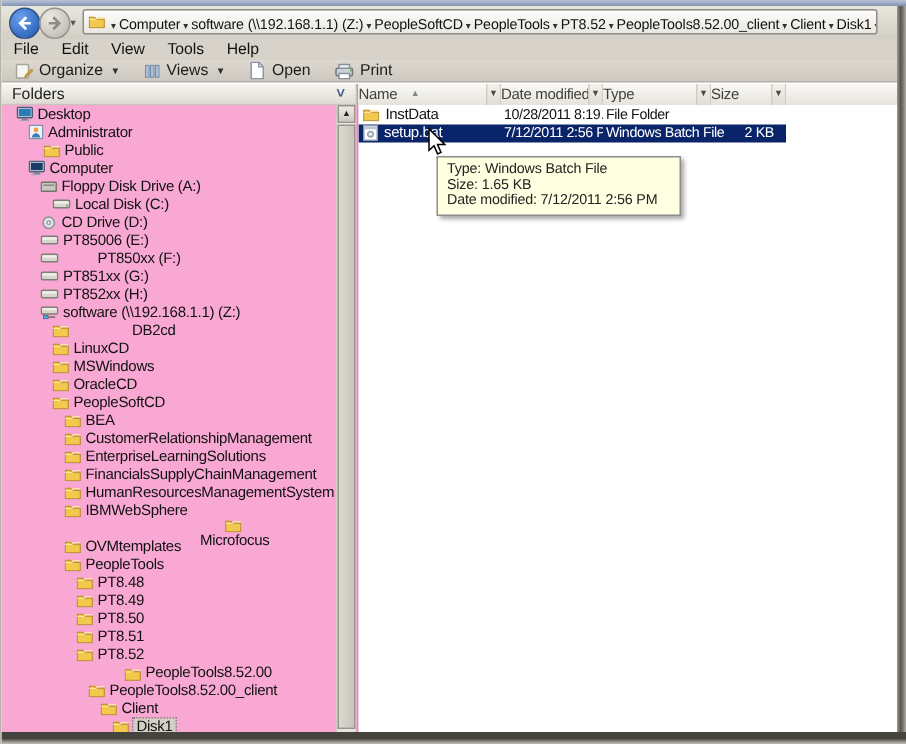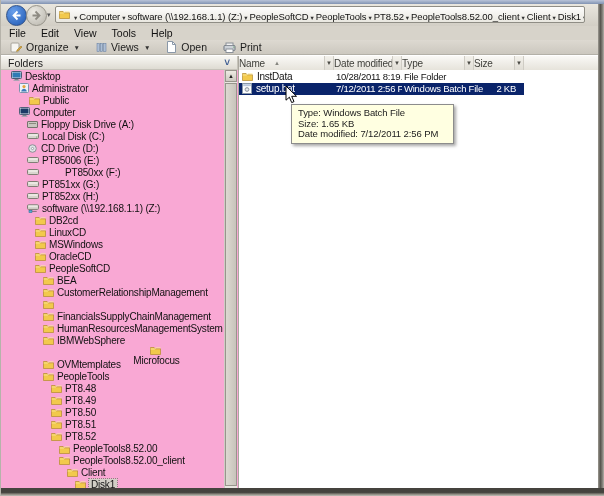--- a/index.html
+++ b/index.html
@@ -208,21 +208,21 @@
       </div>
       <div class="tree-row" style="padding-left: 26px;">
         <span class="ticon">
           <svg width="11" height="9" viewBox="0 0 11 9">
             <rect x=".5" y="1.5" width="10" height="6" rx=".5" fill="#c9c6bf" stroke="#75736c"></rect>
             <rect x="2" y="3" width="7" height="1" fill="#8b897f"></rect>
           </svg>
         </span>
         <span class="tlabel">Floppy Disk Drive (A:)</span>
       </div>
-      <div class="tree-row" style="padding-left: 26px;">
+      <div class="tree-row" style="padding-left: 26px; margin-left: 8px;">
         <span class="ticon">
           <svg width="12" height="8" viewBox="0 0 12 8">
             <rect x=".5" y="1.5" width="11" height="5" rx="1" fill="#d8d5ce" stroke="#807d75"></rect>
             <rect x="1.2" y="2.2" width="9.6" height="1.6" rx=".8" fill="#f0eee9"></rect>
             <circle cx="9.8" cy="5" r=".6" fill="#4f9e4f"></circle>
           </svg>
         </span>
         <span class="tlabel">Local Disk (C:)</span>
       </div>
       <div class="tree-row" style="padding-left: 26px;">
@@ -274,63 +274,63 @@
         <span class="ticon">
           <svg width="12" height="9" viewBox="0 0 12 9">
             <rect x=".5" y=".8" width="11" height="4.6" rx="1" fill="#d8d5ce" stroke="#807d75"></rect>
             <rect x="1.2" y="1.4" width="9.6" height="1.4" rx=".7" fill="#f0eee9"></rect>
             <rect x="2" y="6.3" width="3" height="2.2" fill="#57b0d8" stroke="#2e6f93" stroke-width=".6"></rect>
             <path d="M5.2 7.4h4.5" stroke="#5a5850" stroke-width=".7"></path>
           </svg>
         </span>
         <span class="tlabel">software (\\192.168.1.1) (Z:)</span>
       </div>
+      <div class="tree-row" style="padding-left: 34px; gap: 39px;">
+        <span class="ticon">
+          <svg width="11" height="9" viewBox="0 0 11 9">
+            <path d="M.5 1.5h3.6l1 1.3h5.4v5.7H.5z" fill="#F2C94C" stroke="#B38A2D" stroke-width=".7"></path>
+            <path d="M.5 3h4.4l1-1.2h4.6" fill="none" stroke="#FBE89E" stroke-width=".8"></path>
+          </svg>
+        </span>
+        <span class="tlabel">DB2cd</span>
+      </div>
       <div class="tree-row" style="padding-left: 34px;">
         <span class="ticon">
           <svg width="11" height="9" viewBox="0 0 11 9">
             <path d="M.5 1.5h3.6l1 1.3h5.4v5.7H.5z" fill="#F2C94C" stroke="#B38A2D" stroke-width=".7"></path>
             <path d="M.5 3h4.4l1-1.2h4.6" fill="none" stroke="#FBE89E" stroke-width=".8"></path>
           </svg>
         </span>
-        <span class="tlabel">DB2cd</span>
+        <span class="tlabel">LinuxCD</span>
       </div>
       <div class="tree-row" style="padding-left: 34px;">
         <span class="ticon">
           <svg width="11" height="9" viewBox="0 0 11 9">
             <path d="M.5 1.5h3.6l1 1.3h5.4v5.7H.5z" fill="#F2C94C" stroke="#B38A2D" stroke-width=".7"></path>
             <path d="M.5 3h4.4l1-1.2h4.6" fill="none" stroke="#FBE89E" stroke-width=".8"></path>
           </svg>
         </span>
-        <span class="tlabel">LinuxCD</span>
+        <span class="tlabel">MSWindows</span>
       </div>
       <div class="tree-row" style="padding-left: 34px;">
         <span class="ticon">
           <svg width="11" height="9" viewBox="0 0 11 9">
             <path d="M.5 1.5h3.6l1 1.3h5.4v5.7H.5z" fill="#F2C94C" stroke="#B38A2D" stroke-width=".7"></path>
             <path d="M.5 3h4.4l1-1.2h4.6" fill="none" stroke="#FBE89E" stroke-width=".8"></path>
           </svg>
         </span>
-        <span class="tlabel">MSWindows</span>
+        <span class="tlabel">OracleCD</span>
       </div>
       <div class="tree-row" style="padding-left: 34px;">
         <span class="ticon">
           <svg width="11" height="9" viewBox="0 0 11 9">
             <path d="M.5 1.5h3.6l1 1.3h5.4v5.7H.5z" fill="#F2C94C" stroke="#B38A2D" stroke-width=".7"></path>
             <path d="M.5 3h4.4l1-1.2h4.6" fill="none" stroke="#FBE89E" stroke-width=".8"></path>
           </svg>
         </span>
-        <span class="tlabel">OracleCD</span>
-      </div>
-      <div class="tree-row" style="padding-left: 34px;">
-        <span class="ticon">
-          <svg width="11" height="9" viewBox="0 0 11 9">
-            <path d="M.5 1.5h3.6l1 1.3h5.4v5.7H.5z" fill="#F2C94C" stroke="#B38A2D" stroke-width=".7"></path>
-            <path d="M.5 3h4.4l1-1.2h4.6" fill="none" stroke="#FBE89E" stroke-width=".8"></path>
-          </svg>
-        </span>
         <span class="tlabel">PeopleSoftCD</span>
       </div>
       <div class="tree-row" style="padding-left: 42px;">
         <span class="ticon">
           <svg width="11" height="9" viewBox="0 0 11 9">
             <path d="M.5 1.5h3.6l1 1.3h5.4v5.7H.5z" fill="#F2C94C" stroke="#B38A2D" stroke-width=".7"></path>
             <path d="M.5 3h4.4l1-1.2h4.6" fill="none" stroke="#FBE89E" stroke-width=".8"></path>
           </svg>
         </span>
         <span class="tlabel">BEA</span>
@@ -344,20 +344,21 @@
         </span>
         <span class="tlabel">CustomerRelationshipManagement</span>
       </div>
       <div class="tree-row" style="padding-left: 42px;">
         <span class="ticon">
           <svg width="11" height="9" viewBox="0 0 11 9">
             <path d="M.5 1.5h3.6l1 1.3h5.4v5.7H.5z" fill="#F2C94C" stroke="#B38A2D" stroke-width=".7"></path>
             <path d="M.5 3h4.4l1-1.2h4.6" fill="none" stroke="#FBE89E" stroke-width=".8"></path>
           </svg>
         </span>
+        <span class="tlabel">EnterpriseLearningSolutions</span>
       </div>
       <div class="tree-row" style="padding-left: 42px;">
         <span class="ticon">
           <svg width="11" height="9" viewBox="0 0 11 9">
             <path d="M.5 1.5h3.6l1 1.3h5.4v5.7H.5z" fill="#F2C94C" stroke="#B38A2D" stroke-width=".7"></path>
             <path d="M.5 3h4.4l1-1.2h4.6" fill="none" stroke="#FBE89E" stroke-width=".8"></path>
           </svg>
         </span>
         <span class="tlabel">FinancialsSupplyChainManagement</span>
       </div>
@@ -444,21 +445,21 @@
       </div>
       <div class="tree-row" style="padding-left: 50px;">
         <span class="ticon">
           <svg width="11" height="9" viewBox="0 0 11 9">
             <path d="M.5 1.5h3.6l1 1.3h5.4v5.7H.5z" fill="#F2C94C" stroke="#B38A2D" stroke-width=".7"></path>
             <path d="M.5 3h4.4l1-1.2h4.6" fill="none" stroke="#FBE89E" stroke-width=".8"></path>
           </svg>
         </span>
         <span class="tlabel">PT8.52</span>
       </div>
-      <div class="tree-row" style="padding-left: 58px; align-items: flex-end;">
+      <div class="tree-row" style="padding-left: 82px; align-items: flex-end;">
         <span class="ticon">
           <svg width="11" height="9" viewBox="0 0 11 9">
             <path d="M.5 1.5h3.6l1 1.3h5.4v5.7H.5z" fill="#F2C94C" stroke="#B38A2D" stroke-width=".7"></path>
             <path d="M.5 3h4.4l1-1.2h4.6" fill="none" stroke="#FBE89E" stroke-width=".8"></path>
           </svg>
         </span>
         <span class="tlabel">PeopleTools8.52.00</span>
       </div>
       <div class="tree-row" style="padding-left: 58px;">
         <span class="ticon">

